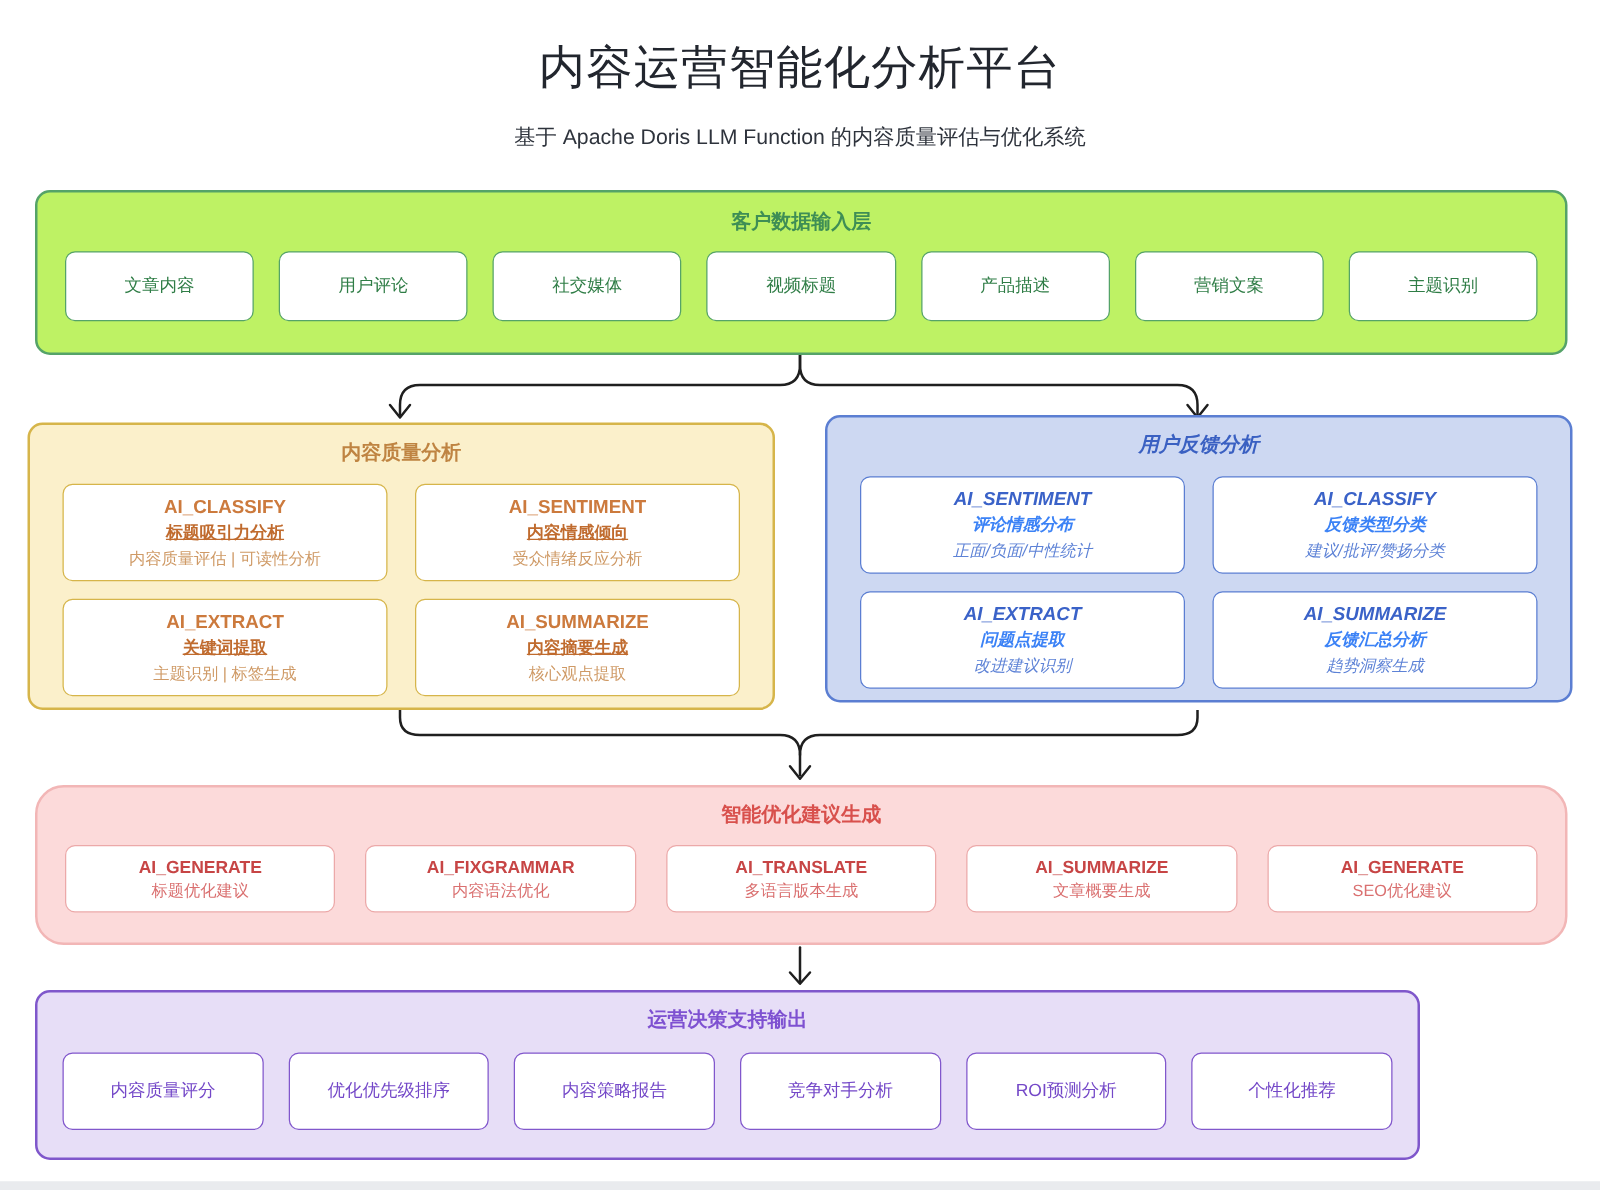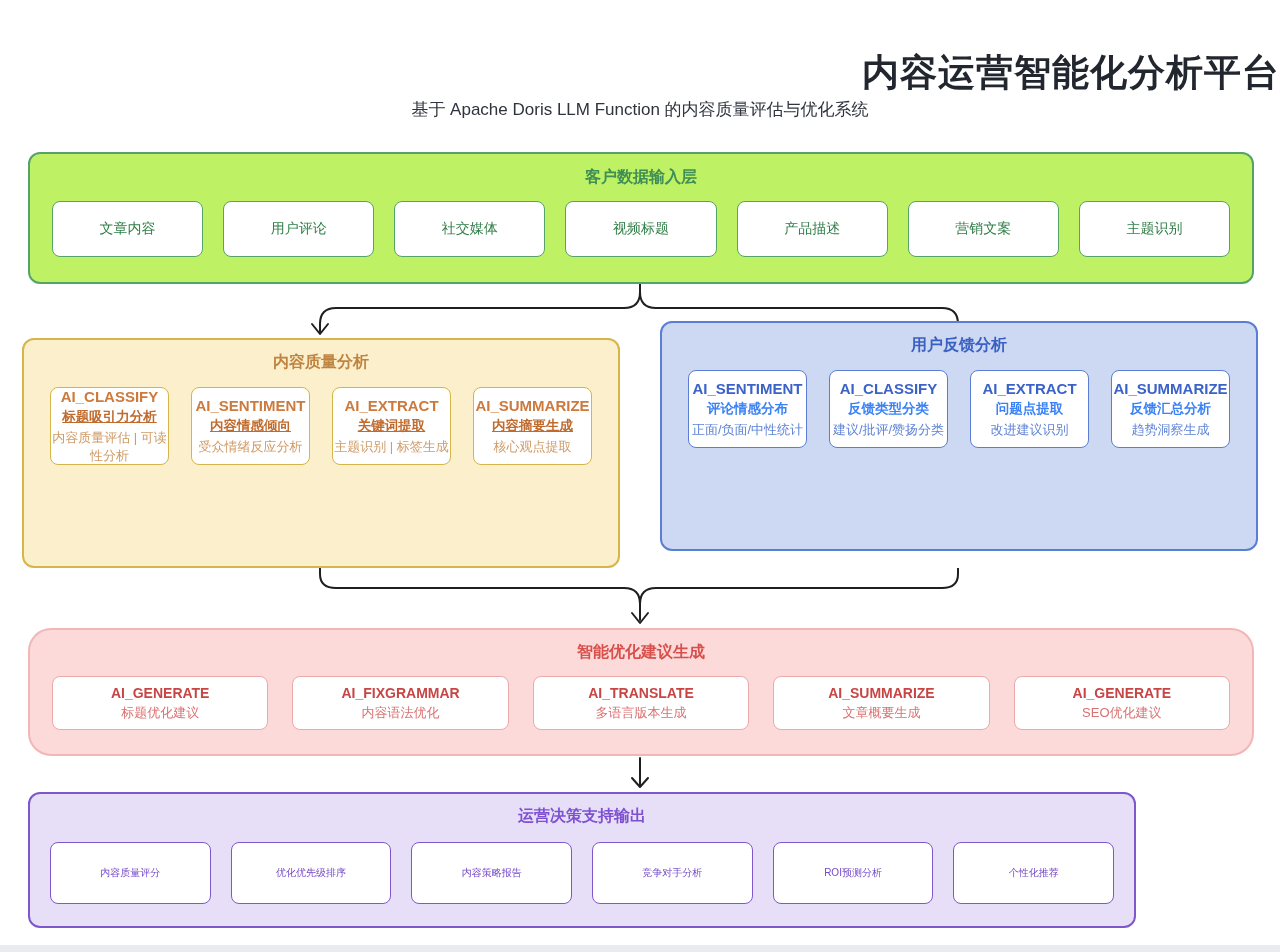--- a/index.html
+++ b/index.html
@@ -6,22 +6,22 @@
   html,body { width:1280px; height:952px; }
   body {
     font-family: "Liberation Sans", "DejaVu Sans", sans-serif;
     background: #ffffff;
     color: #22262e;
   }
   .canvas { position: relative; width: 1280px; height: 952px; background: #ffffff; overflow: hidden; }
 
   
   .page-title {
-    position: absolute; top: 48px; left: 0; width: 100%;
-    text-align: right; font-size: 37px; font-weight: 700; color: #22262e;
+    position: absolute; top: 29px; left: 0; width: 100%;
+    text-align: center; font-size: 37px; font-weight: 400; color: #22262e;
     letter-spacing: 1px;
   }
   .page-subtitle {
     position: absolute; top: 98px; left: 0; width: 100%;
     text-align: center; font-size: 17px; font-weight: 400; color: #2e333c;
   }
 
   
   .section { position: absolute; border-radius: 12px; border: 2px solid; }
   .section-title { text-align: center; font-size: 16px; font-weight: 700; }
@@ -34,25 +34,25 @@
   .green-card {
     flex: 1; height: 56px; background: #ffffff; border: 1.5px solid #55a368;
     border-radius: 8px; display: flex; align-items: center; justify-content: center;
     font-size: 14px; font-weight: 400; color: #2f7d46;
   }
 
   
   .sec-yellow { left: 22px; top: 338px; width: 598px; height: 230px;
     background: #fbf0cb; border-color: #d6b54a; padding: 12px 26px 0; }
   .sec-yellow .section-title { color: #bf8442; }
-  .sec-blue { left: 660px; top: 321px; width: 598px; height: 230px;
-    background: #cdd8f2; border-color: #5b7ed2; padding: 12px 26px 0; }
+  .sec-blue { left: 660px; top: 332px; width: 598px; height: 230px;
+    background: #cdd8f2; border-color: #5b7ed2; padding: 12px 26px 0; font-style: italic; }
   .sec-blue .section-title { color: #3a60c2; }
 
-  .fn-grid { display: grid; grid-template-columns: 1fr 1fr 1fr 1fr; gap: 14px 22px; margin-top: 14px; }
+  .fn-grid { display: grid; grid-template-columns: 1fr 1fr; gap: 14px 22px; margin-top: 14px; }
   .fn-card {
     height: 78px; background: #ffffff; border-radius: 8px;
     display: flex; flex-direction: column; align-items: center; justify-content: center;
     gap: 3px; text-align: center;
   }
   .sec-yellow .fn-card { border: 1.5px solid #d6b54a; }
   .sec-blue   .fn-card { border: 1.5px solid #5b7ed2; }
 
   .fn-name { font-size: 15px; font-weight: 700; }
   .fn-label { font-size: 13.5px; font-weight: 700; }
@@ -78,21 +78,21 @@
   .red-card .fn-label { font-size: 13px; font-weight: 400; color: #da7070; }
 
   
   .sec-purple { left: 28px; top: 792px; width: 1108px; height: 136px;
     background: #e7def7; border-color: #7f57cb; padding: 12px 20px 0; }
   .sec-purple .section-title { color: #7e51d1; }
   .purple-row { display: flex; gap: 20px; margin-top: 15px; }
   .purple-card {
     flex: 1; height: 62px; background: #ffffff; border: 1.5px solid #8157cc;
     border-radius: 8px; display: flex; align-items: center; justify-content: center;
-    font-size: 10px; font-weight: 500; color: #7448c8;
+    font-size: 14px; font-weight: 500; color: #7448c8;
   }
 
   
   .arrow-layer { position: absolute; left: 0; pointer-events: none; }
   .arrow-layer path, .arrow-layer polyline {
     fill: none; stroke: #1f1f1f; stroke-width: 2; stroke-linecap: round; stroke-linejoin: round;
   }
 
   .page-bottom-edge { position: absolute; left: 0; bottom: 0; width: 100%; height: 7px; background: #e9ebee; }
 </style>

